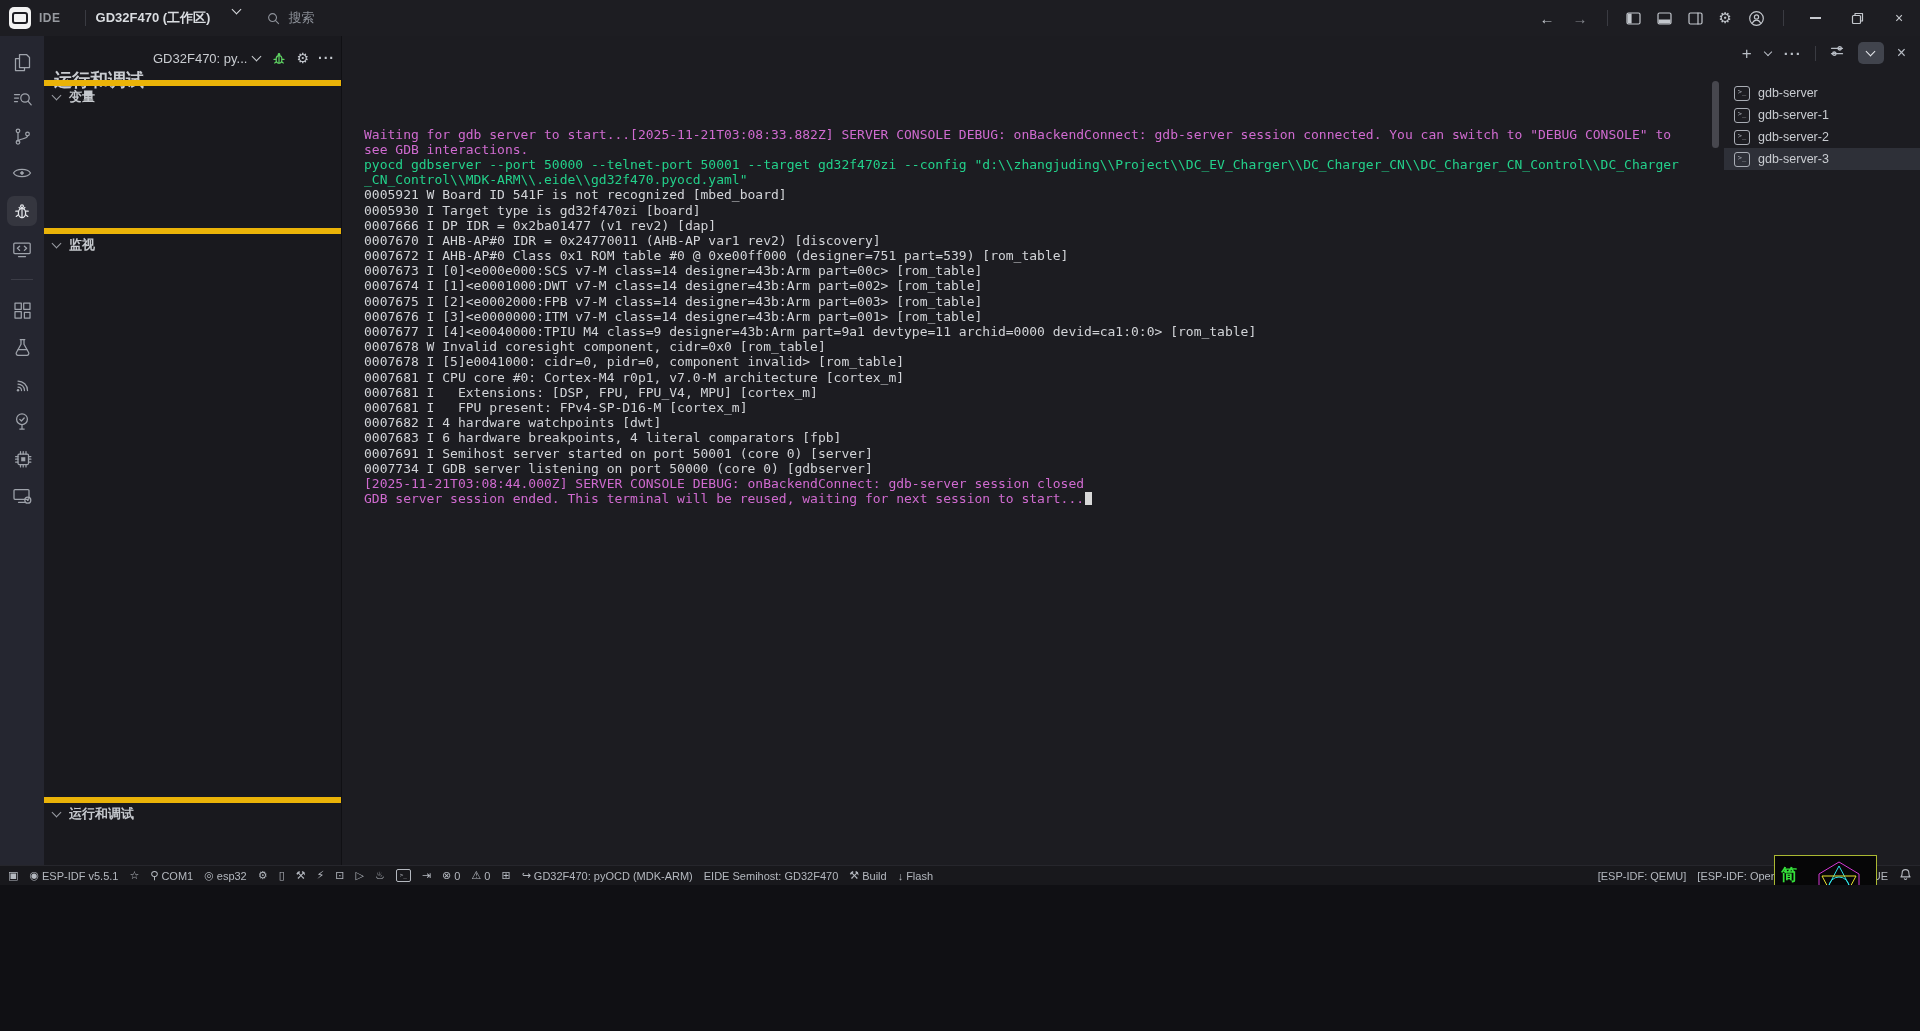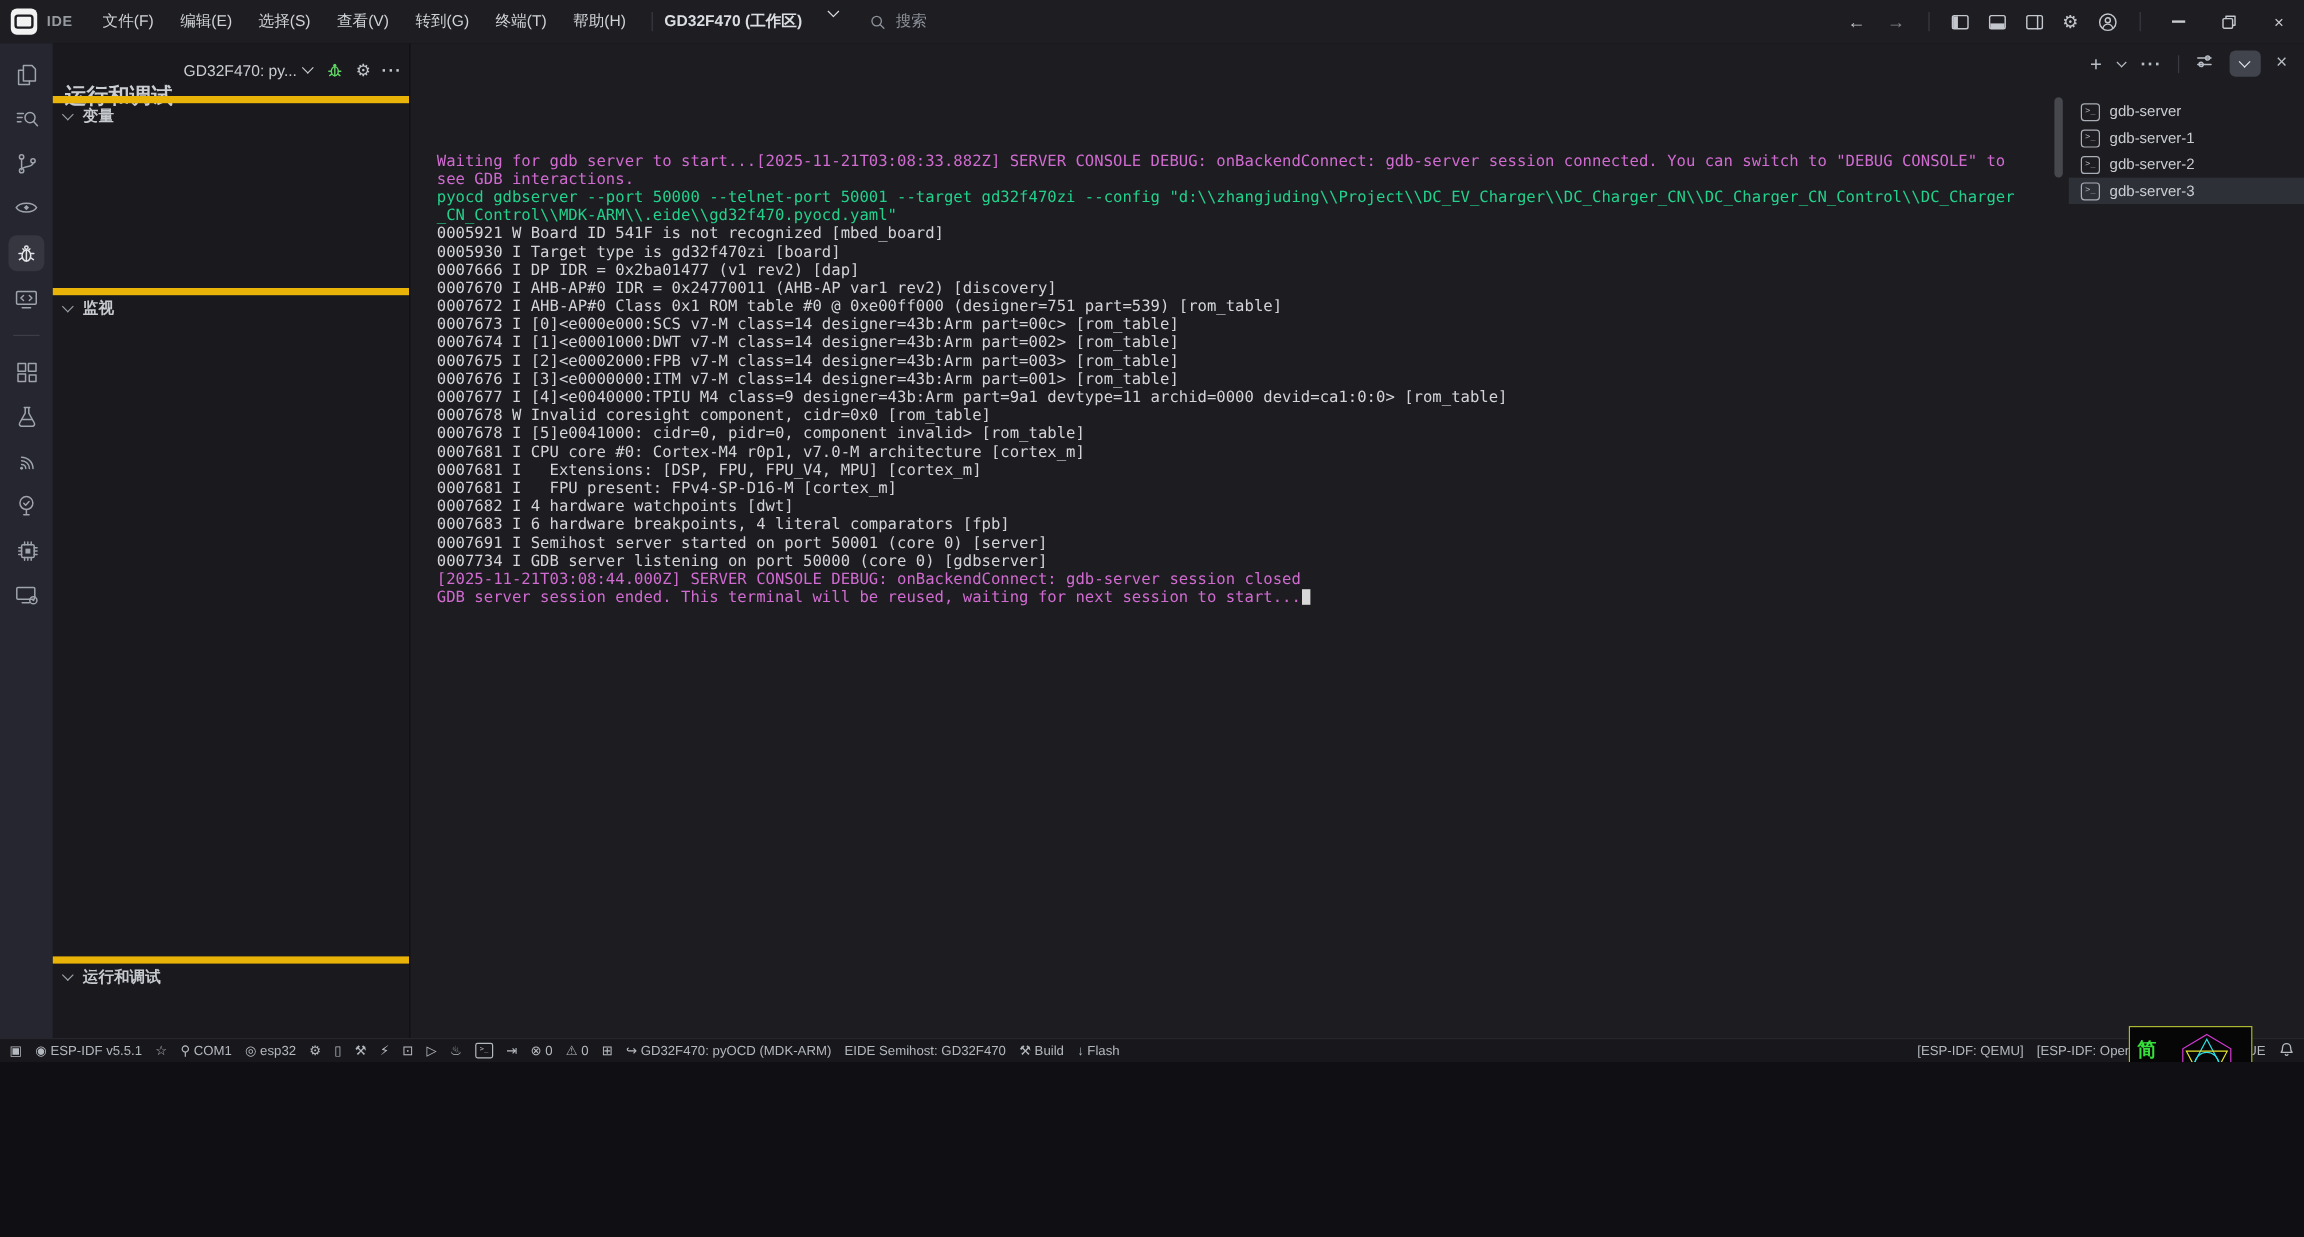--- a/index.html
+++ b/index.html
@@ -99,30 +99,20 @@
 </head>
 <body>
 
 <div class="app">
 
   <div class="titlebar">
     <div class="logo">
         <div class="scr"></div>
       </div>
     <div class="logo-text">IDE</div>
-    <div class="menus">
-
-    <div class="menu-item">文件(F)</div>
-        <div class="menu-item">编辑(E)</div>
-        <div class="menu-item">选择(S)</div>
-        <div class="menu-item">查看(V)</div>
-        <div class="menu-item">转到(G)</div>
-        <div class="menu-item">终端(T)</div>
-        <div class="menu-item">帮助(H)</div>
-      </div>
     <div class="tb-sep"></div>
     <div class="workspace">
       <span>GD32F470 (工作区)</span>
       <span class="chv"></span>
     </div>
     <div class="search">
       <span class="small-svg">
         <svg width="15" height="15" viewBox="0 0 16 16" style="stroke:#8d9199">
             <circle cx="7" cy="7" r="4.2"></circle>
             <path d="M10 10l3.4 3.4"></path>
@@ -278,21 +268,21 @@
             </svg>
         </span>
         <span class="sb-gear">⚙</span>
         <span class="sb-more">···</span>
       </span>
     </div>
     <div class="section" style="top:44px;">
       <span class="chv"></span>
       <span>变量</span>
     </div>
-    <div class="section" style="top:204px;">
+    <div class="section" style="top:192px;">
       <span class="chv"></span>
       <span>监视</span>
     </div>
     <div class="section" style="top:761px;">
       <span class="chv"></span>
       <span>运行和调试</span>
     </div>
     <div class="section" style="top:903px;">
       <span class="chv right"></span>
       <span>ESP-IDF: 十六进制视图</span>

